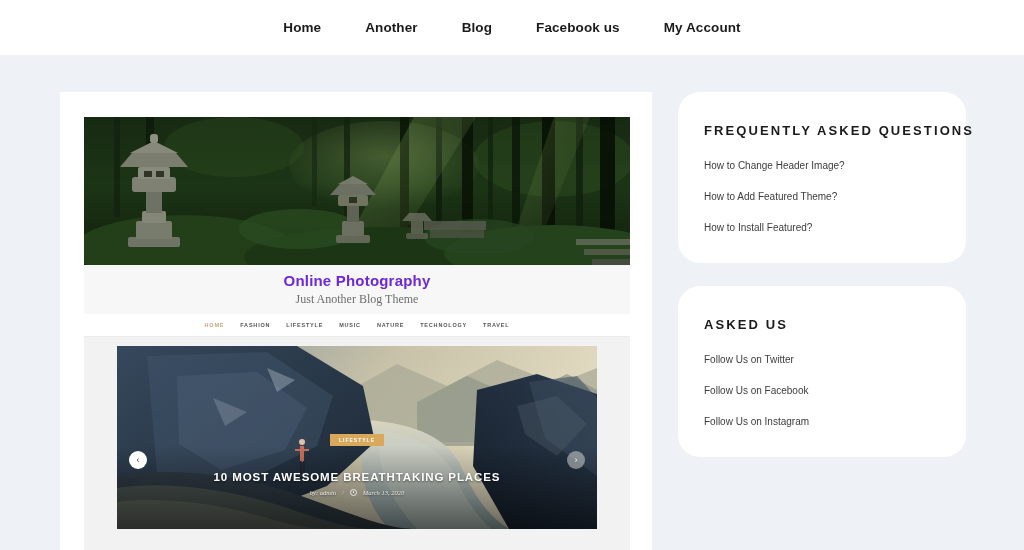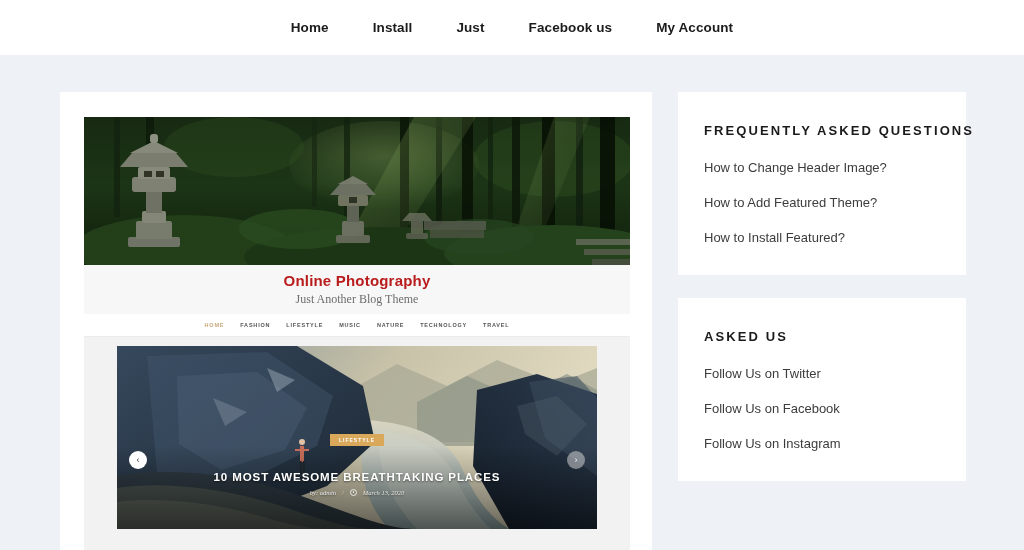--- a/index.html
+++ b/index.html
@@ -88,21 +88,21 @@
     height: 49px;
     background: #f7f7f7;
     display: flex;
     flex-direction: column;
     align-items: center;
     justify-content: center;
   }
   .site-title {
     font-size: 15px;
     font-weight: bold;
-    color: #b91c1c;
+    color: #6d28d9;
     letter-spacing: 0.2px;
   }
   .site-tagline {
     font-size: 12px;
     color: #6d6d6d;
     margin-top: 3px;
     font-family: "Liberation Serif", serif;
   }
 
   
@@ -229,48 +229,49 @@
   .sidebar {
     position: absolute;
     left: 678px;
     top: 37px;
     width: 288px;
   }
   .widget {
     background: #ffffff;
     padding: 31px 26px 30px 26px;
     margin-bottom: 23px;
+    border-radius: 22px;
   }
   .widget-title {
     font-size: 13px;
     font-weight: bold;
     color: #1b1b1b;
     letter-spacing: 2.1px;
     margin-bottom: 22px;
     white-space: nowrap;
   }
   .widget-link {
     display: block;
-    font-size: 13px;
+    font-size: 10px;
     color: #3c3c3c;
     margin-bottom: 20px;
     text-decoration: none;
     cursor: pointer;
     white-space: nowrap;
   }
   .widget-link:last-child { margin-bottom: 0; }
 </style>
 </head>
 <body>
 
 <div class="topbar">
   <nav class="topbar-nav">
     <a class="topbar-link">Home</a>
-    <a class="topbar-link">Install</a>
-    <a class="topbar-link">Just</a>
+    <a class="topbar-link">Another</a>
+    <a class="topbar-link">Blog</a>
     <a class="topbar-link">Facebook us</a>
     <a class="topbar-link">My Account</a>
   </nav>
 </div>
 
 <div class="page">
 
   <div class="main-card">
     <div class="preview">
 

